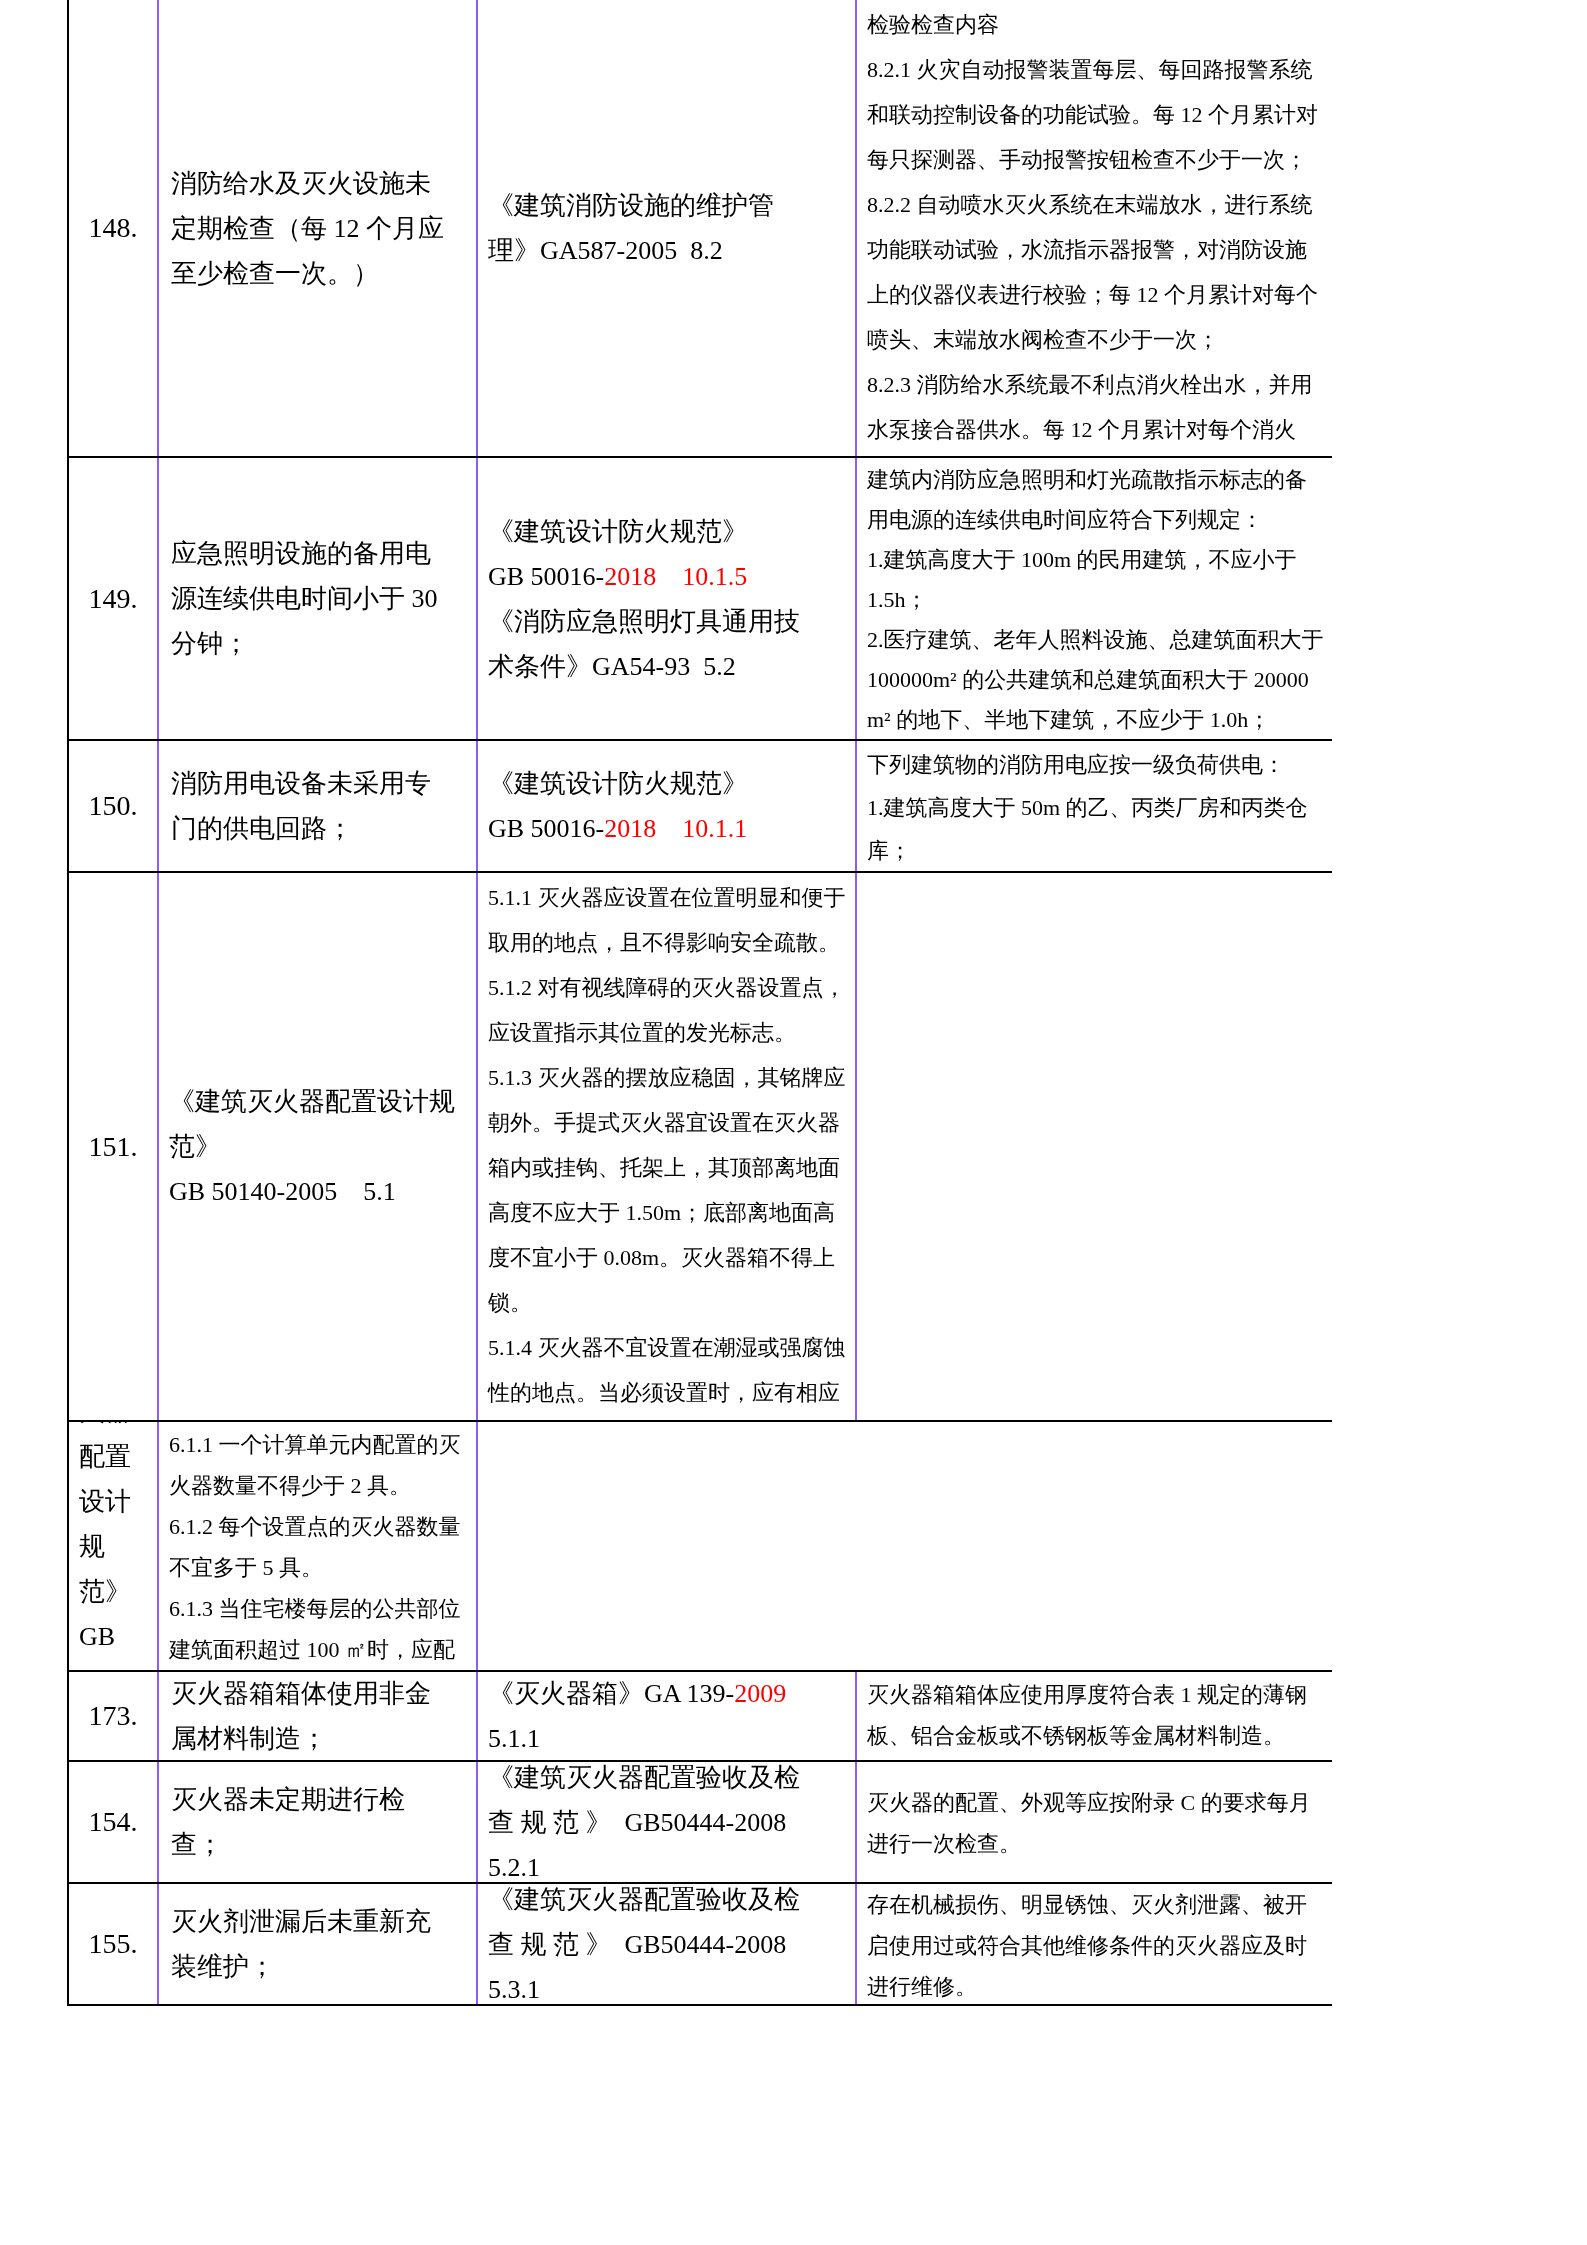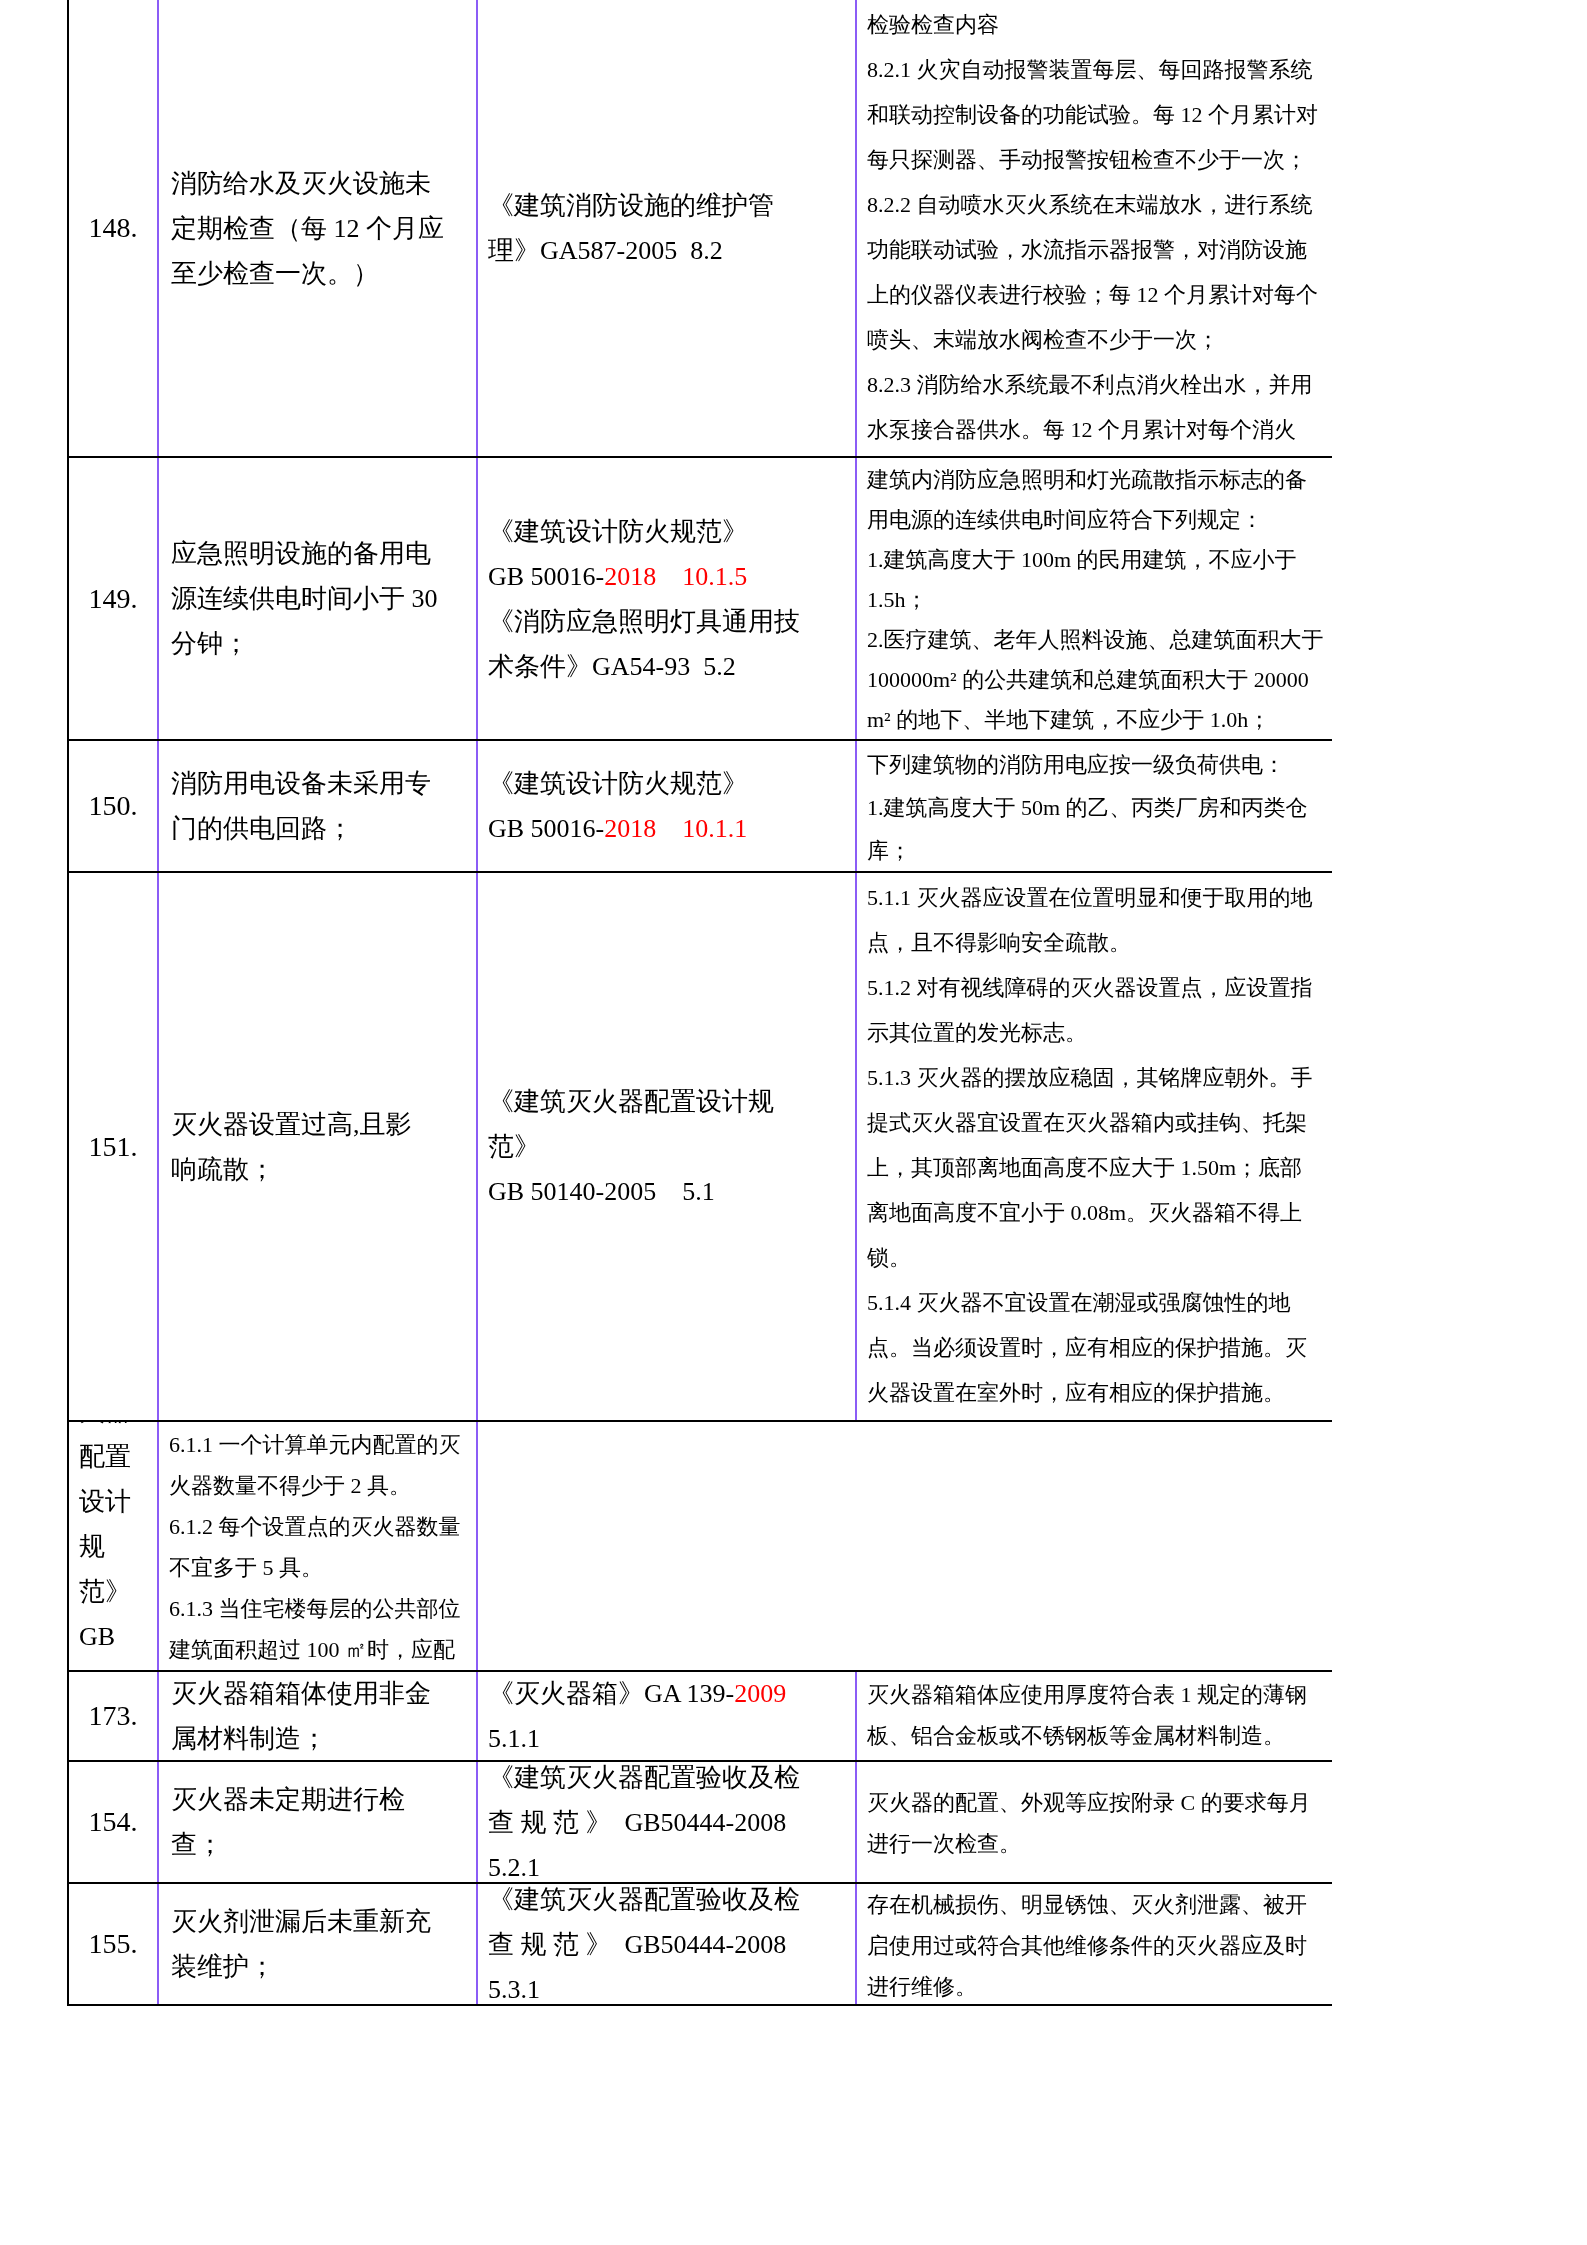--- a/index.html
+++ b/index.html
@@ -89,22 +89,20 @@
 GB 50016-</span><span class="red">2018</span><span>    </span><span class="red">10.1.1</span></span></div>
       <div class="cell content lh43"><span>下列建筑物的消防用电应按一级负荷供电：
 1.建筑高度大于 50m 的乙、丙类厂房和丙类仓库；
 2.一类高层民用建筑。</span></div>
     </div>
 
     <div class="row h3">
       <div class="cell num">
           <span>151.</span>
         </div>
-      <div class="cell violation"><span>灭火器设置过高,且影
-响疏散；</span></div>
       <div class="cell regulation"><span><span>《建筑灭火器配置设计规
 范》
 GB 50140-2005    5.1</span></span></div>
       <div class="cell content lh45"><span>5.1.1 灭火器应设置在位置明显和便于取用的地点，且不得影响安全疏散。
 5.1.2 对有视线障碍的灭火器设置点，应设置指示其位置的发光标志。
 5.1.3 灭火器的摆放应稳固，其铭牌应朝外。手提式灭火器宜设置在灭火器箱内或挂钩、托架上，其顶部离地面高度不应大于 1.50m；底部离地面高度不宜小于 0.08m。灭火器箱不得上锁。
 5.1.4 灭火器不宜设置在潮湿或强腐蚀性的地点。当必须设置时，应有相应的保护措施。灭火器设置在室外时，应有相应的保护措施。
 5.1.5 灭火器不得设置在超出其使用温度范围的地点。</span></div>
     </div>
 

